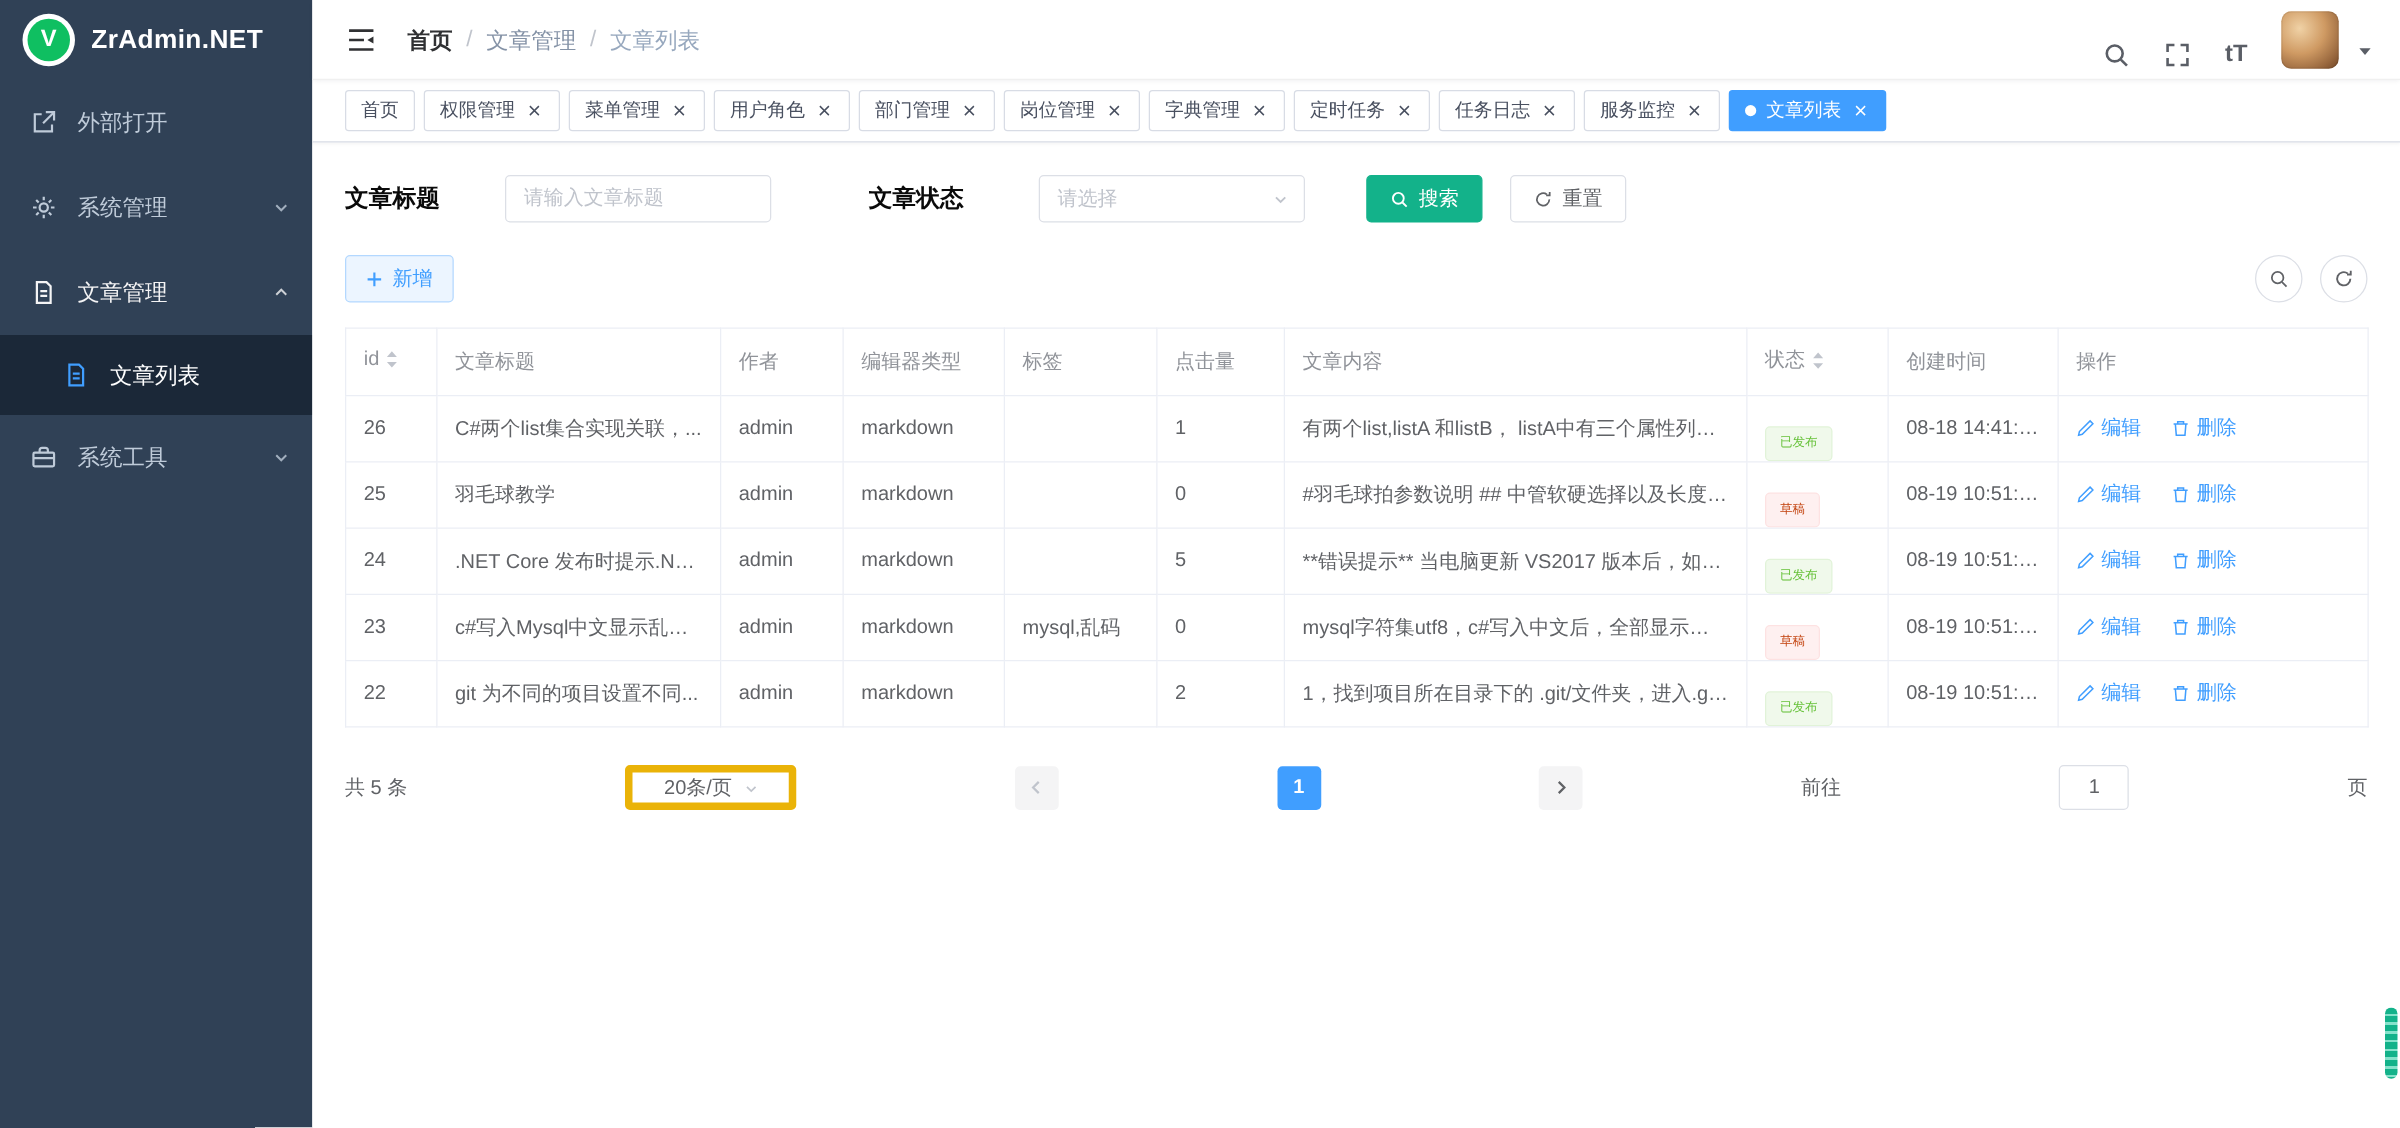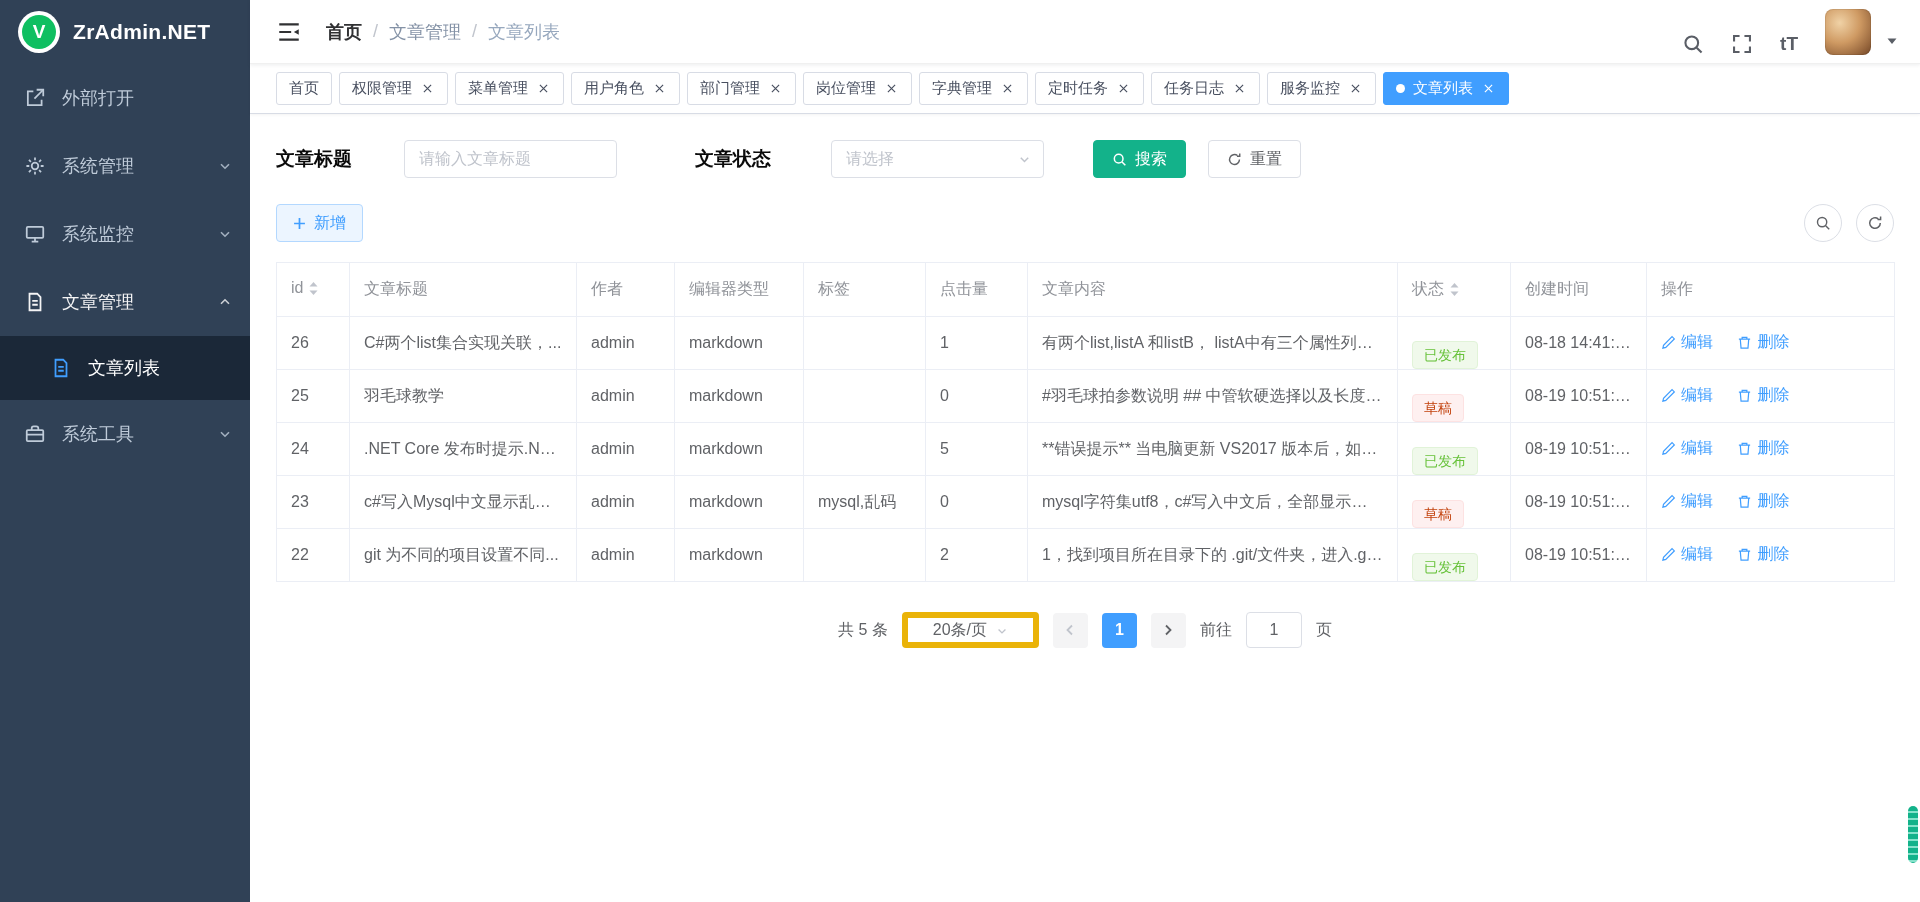--- a/index.html
+++ b/index.html
@@ -70,29 +70,29 @@
   .toolbar-right{margin-left:auto;display:flex;gap:14px;}
   .circle-btn{width:38px;height:38px;border-radius:50%;border:1px solid #dcdfe6;background:#fff;color:#606266;display:flex;align-items:center;justify-content:center;cursor:pointer;}
 
   
   .grid{width:100%;table-layout:fixed;border-collapse:collapse;margin-top:20px;font-size:16px;}
   .grid th,.grid td{border:1px solid #ebeef5;padding:0 14px;text-align:left;overflow:hidden;white-space:nowrap;text-overflow:ellipsis;}
   .grid th{height:54px;color:#909399;font-weight:400;background:#fff;}
   .grid td{height:52px;color:#606266;}
   .c-center{text-align:center;}
   .sort-caret{display:inline-block;vertical-align:-3px;margin-left:5px;}
-  .badge{display:inline-block;padding:3px 11px;border-radius:4px;font-size:14px;line-height:20px;margin-top:24px;}
+  .badge{display:inline-block;padding:3px 11px;border-radius:4px;font-size:10px;line-height:20px;margin-top:24px;}
   .badge.success{color:#67c23a;background:#f0f9eb;border:1px solid #e1f3d8;}
   .badge.danger{color:#c2410c;background:#fef0f0;border:1px solid #fde2e2;}
   .op-link{color:#409EFF;display:inline-flex;align-items:center;gap:5px;cursor:pointer;text-decoration:none;}
   .op-link + .op-link{margin-left:20px;}
   .op-link svg{width:15px;height:15px;}
 
   
-  .pagination{display:flex;align-items:center;justify-content:center;gap:14px;margin-top:30px;font-size:16px;color:#606266;}
+  .pagination{display:flex;align-items:center;justify-content:space-between;gap:14px;margin-top:30px;font-size:16px;color:#606266;}
   .pg-size{width:137px;height:36px;border:6px solid #eab308;border-radius:4px;display:flex;align-items:center;justify-content:center;gap:9px;cursor:pointer;background:#fff;}
   .pg-size .f-select-arrow{margin-top:2px;}
   .pg-btn{min-width:35px;height:35px;border:none;border-radius:4px;background:#f4f4f5;display:flex;align-items:center;justify-content:center;cursor:pointer;color:#606266;font-size:16px;font-family:inherit;}
   .pg-btn.prev{color:#c0c4cc;}
   .pg-btn.page.active{background:#409EFF;color:#fff;font-weight:600;}
   .pg-goto-input{width:56px;height:36px;border:1px solid #dcdfe6;border-radius:4px;text-align:center;font-size:16px;color:#606266;outline:none;font-family:inherit;}
 
   
   .scroll-widget{position:absolute;right:2px;top:806px;width:10px;height:57px;border-radius:5px;background:repeating-linear-gradient(180deg,#13b28a 0 5px,#86e2cb 5px 7px);cursor:grab;z-index:5;}
 </style>
@@ -129,34 +129,20 @@
           </svg>
         </span>
       <span class="mi-label">系统管理</span>
       <span class="mi-arrow">
           <svg width="14" height="14" viewBox="0 0 14 14" fill="none" stroke="currentColor" stroke-width="1.6">
             <path d="M3 5.2l4 4 4-4"></path>
           </svg>
         </span>
     </div>
 
-    <div class="menu-item">
-      <span class="mi-icon">
-          <svg viewBox="0 0 20 20" fill="none" stroke="currentColor" stroke-width="1.6">
-            <rect x="2.5" y="3.5" width="15" height="10" rx="1"></rect>
-            <path d="M7 17h6M10 13.5V17"></path>
-          </svg>
-        </span>
-      <span class="mi-label">系统监控</span>
-      <span class="mi-arrow">
-          <svg width="14" height="14" viewBox="0 0 14 14" fill="none" stroke="currentColor" stroke-width="1.6">
-            <path d="M3 5.2l4 4 4-4"></path>
-          </svg>
-        </span>
-    </div>
 
     <div class="menu-item parent-active">
       <span class="mi-icon">
           <svg viewBox="0 0 20 20" fill="none" stroke="currentColor" stroke-width="1.6">
             <path d="M5 2.5h7l3 3v12H5z"></path>
             <path d="M7.5 9h5M7.5 12.5h5"></path>
           </svg>
         </span>
       <span class="mi-label">文章管理</span>
       <span class="mi-arrow">

